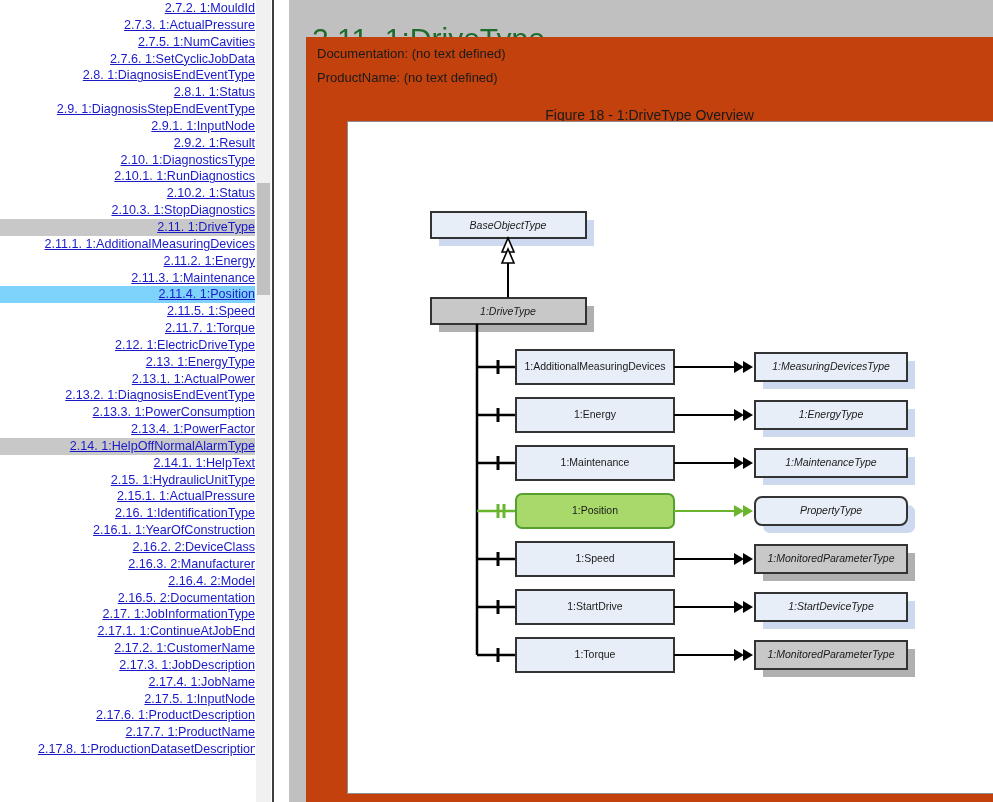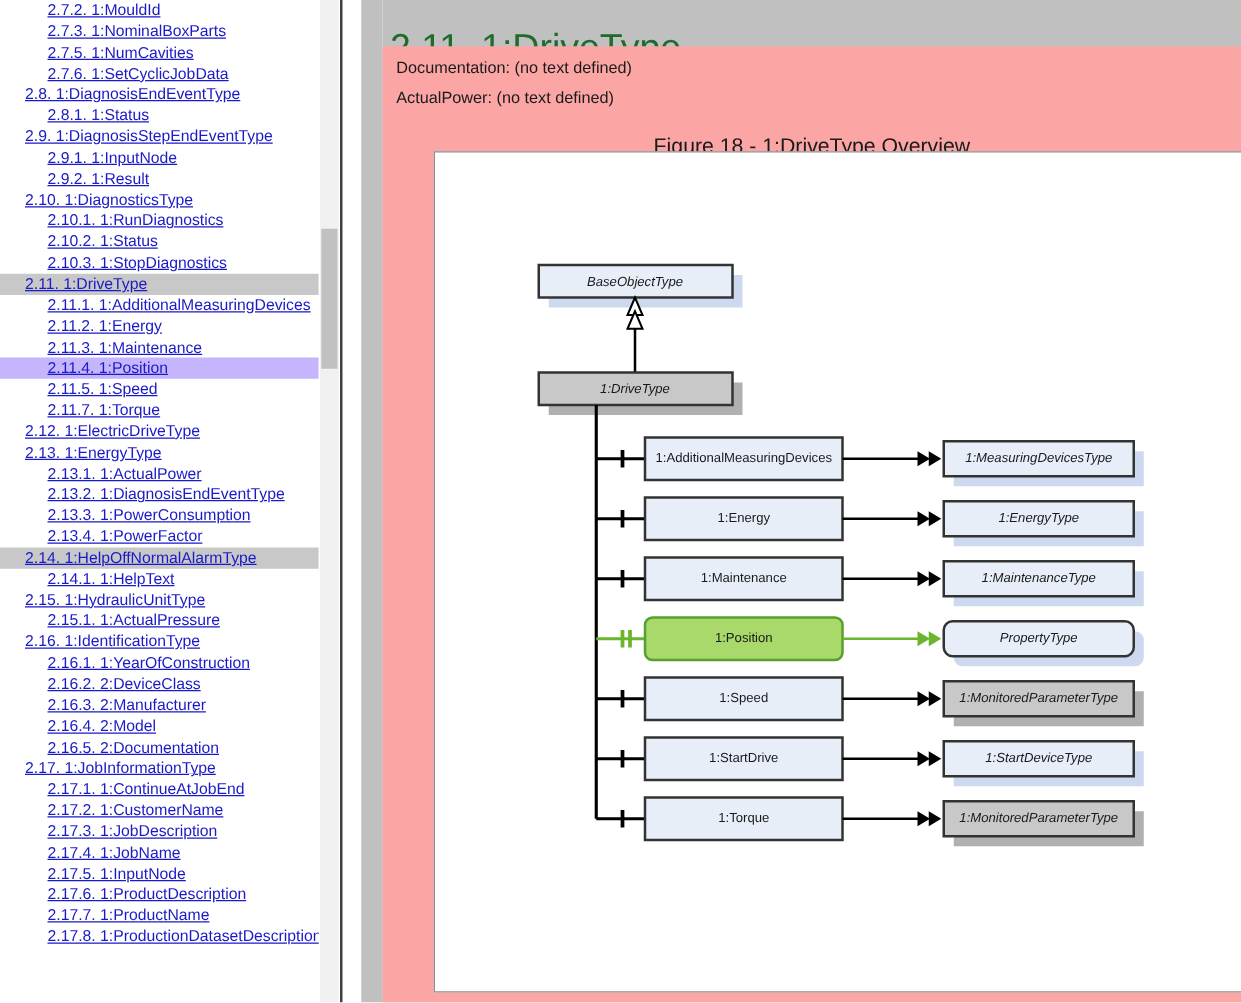--- a/index.html
+++ b/index.html
@@ -28,38 +28,39 @@
     background: #ffffff;
     overflow: hidden;
   }
   .toc-list {
     position: absolute;
     left: 0; top: 0;
     width: 255px;
     list-style: none;
     margin: 0;
     padding: 0;
+    text-align: right;
   }
   .toc-item {
     height: 16.85px;
     line-height: 16.85px;
     font-size: 12.6px;
     white-space: nowrap;
     padding-left: 20px;
     color: #0000c8;
   }
   .toc-item.lvl2 { padding-left: 20px; }
   .toc-item.lvl3 { padding-left: 38px; }
   .toc-item a {
     color: #1a1ac8;
     text-decoration: underline;
     cursor: pointer;
   }
   .toc-item.hl-gray { background: #c8c8c8; display: block; }
-  .toc-item.hl-green { background: #c4b5fd; display: block; }
+  .toc-item.hl-green { background: #7dd3fc; display: block; }
 
   
   #sb-track {
     position: absolute;
     left: 256px; top: 0;
     width: 15px; height: 802px;
     background: #f1f1f1;
   }
   #sb-thumb {
     position: absolute;
@@ -95,38 +96,38 @@
     color: #1f6b2c;
     font-weight: normal;
     letter-spacing: 0px;
     white-space: nowrap;
   }
   #content-panel {
     position: absolute;
     left: 0px; top: 37px;
     width: 687px;
     height: 765px;
-    background: #fca5a5;
+    background: #c2410c;
   }
   .meta-line {
     position: absolute;
     left: 11px;
     font-size: 13px;
     color: #1a1a1a;
     white-space: nowrap;
   }
   #doc-line { top: 9px; }
   #desc-line { top: 33px; }
 
   #fig-caption {
     position: absolute;
     left: 0; top: 70px;
     width: 687px;
     text-align: center;
-    font-size: 17px;
+    font-size: 14px;
     color: #1a1a1a;
   }
 
   #figure-box {
     position: absolute;
     left: 41px; top: 84px;
     width: 650px;
     height: 673px;
     border: 1px solid #8c8c8c;
     background: #ffffff;
@@ -146,21 +147,21 @@
   .node-label.ital { font-style: italic; }
 </style>
 </head>
 <body>
 
 <div id="page">
 
   <div id="sidebar">
     <ul class="toc-list" id="toc-list">
         <li class="toc-item lvl3"><a>2.7.2. 1:MouldId</a></li>
-        <li class="toc-item lvl3"><a>2.7.3. 1:NominalBoxParts</a></li>
+        <li class="toc-item lvl3"><a>2.7.3. 1:ActualPressure</a></li>
         <li class="toc-item lvl3"><a>2.7.5. 1:NumCavities</a></li>
         <li class="toc-item lvl3"><a>2.7.6. 1:SetCyclicJobData</a></li>
         <li class="toc-item lvl2"><a>2.8. 1:DiagnosisEndEventType</a></li>
         <li class="toc-item lvl3"><a>2.8.1. 1:Status</a></li>
         <li class="toc-item lvl2"><a>2.9. 1:DiagnosisStepEndEventType</a></li>
         <li class="toc-item lvl3"><a>2.9.1. 1:InputNode</a></li>
         <li class="toc-item lvl3"><a>2.9.2. 1:Result</a></li>
         <li class="toc-item lvl2"><a>2.10. 1:DiagnosticsType</a></li>
         <li class="toc-item lvl3"><a>2.10.1. 1:RunDiagnostics</a></li>
         <li class="toc-item lvl3"><a>2.10.2. 1:Status</a></li>
@@ -206,21 +207,21 @@
   <div id="gray-strip"></div>
 
   <div id="main">
 
     <h1 id="page-title">2.11. 1:DriveType</h1>
 
     <div id="content-panel">
 
       <div class="meta-line" id="doc-line">Documentation: (no text defined)</div>
 
-      <div class="meta-line" id="desc-line">ActualPower: (no text defined)</div>
+      <div class="meta-line" id="desc-line">ProductName: (no text defined)</div>
 
       <div id="fig-caption">Figure 18 - 1:DriveType Overview</div>
 
       <div id="figure-box">
         <svg id="diagram" width="639" height="671" viewBox="0 0 639 671">
           <defs>
             <marker id="arrowBlack" markerWidth="10" markerHeight="8" refX="9" refY="4" orient="auto" markerUnits="userSpaceOnUse">
               <path d="M0,0 L9,4 L0,8 Z" fill="#000000"></path>
             </marker>
             <marker id="arrowGreen" markerWidth="10" markerHeight="8" refX="9" refY="4" orient="auto" markerUnits="userSpaceOnUse">

